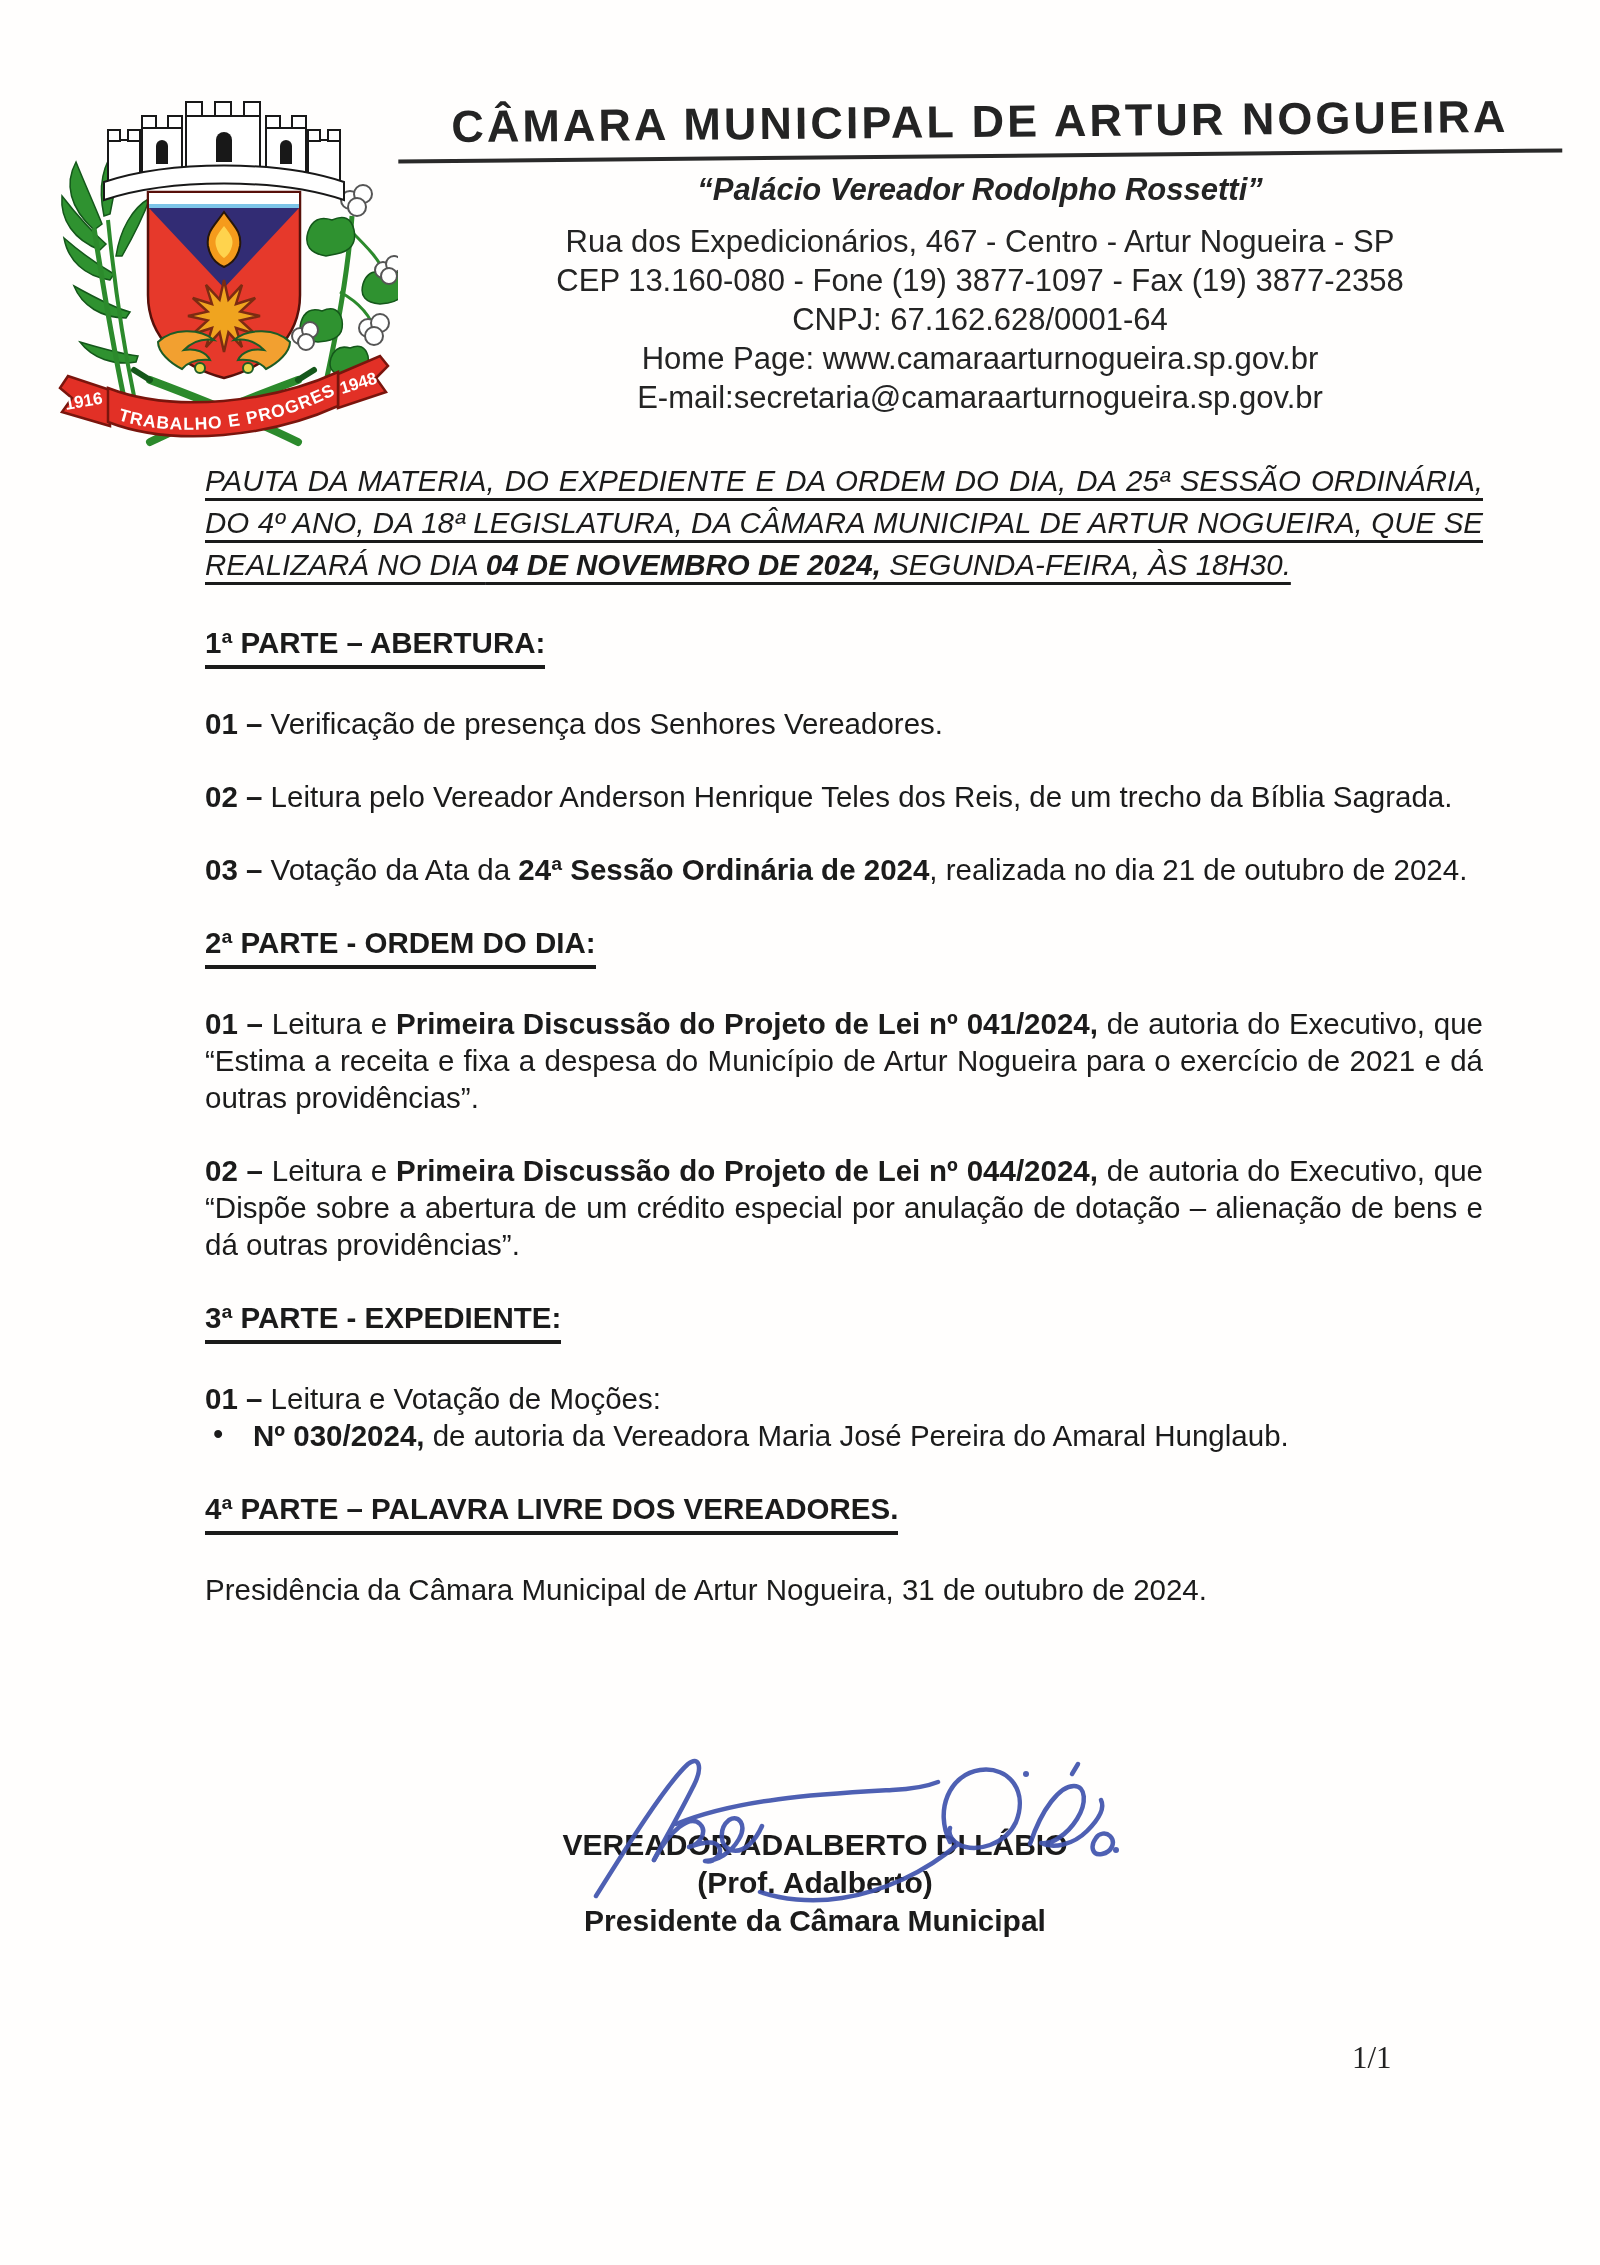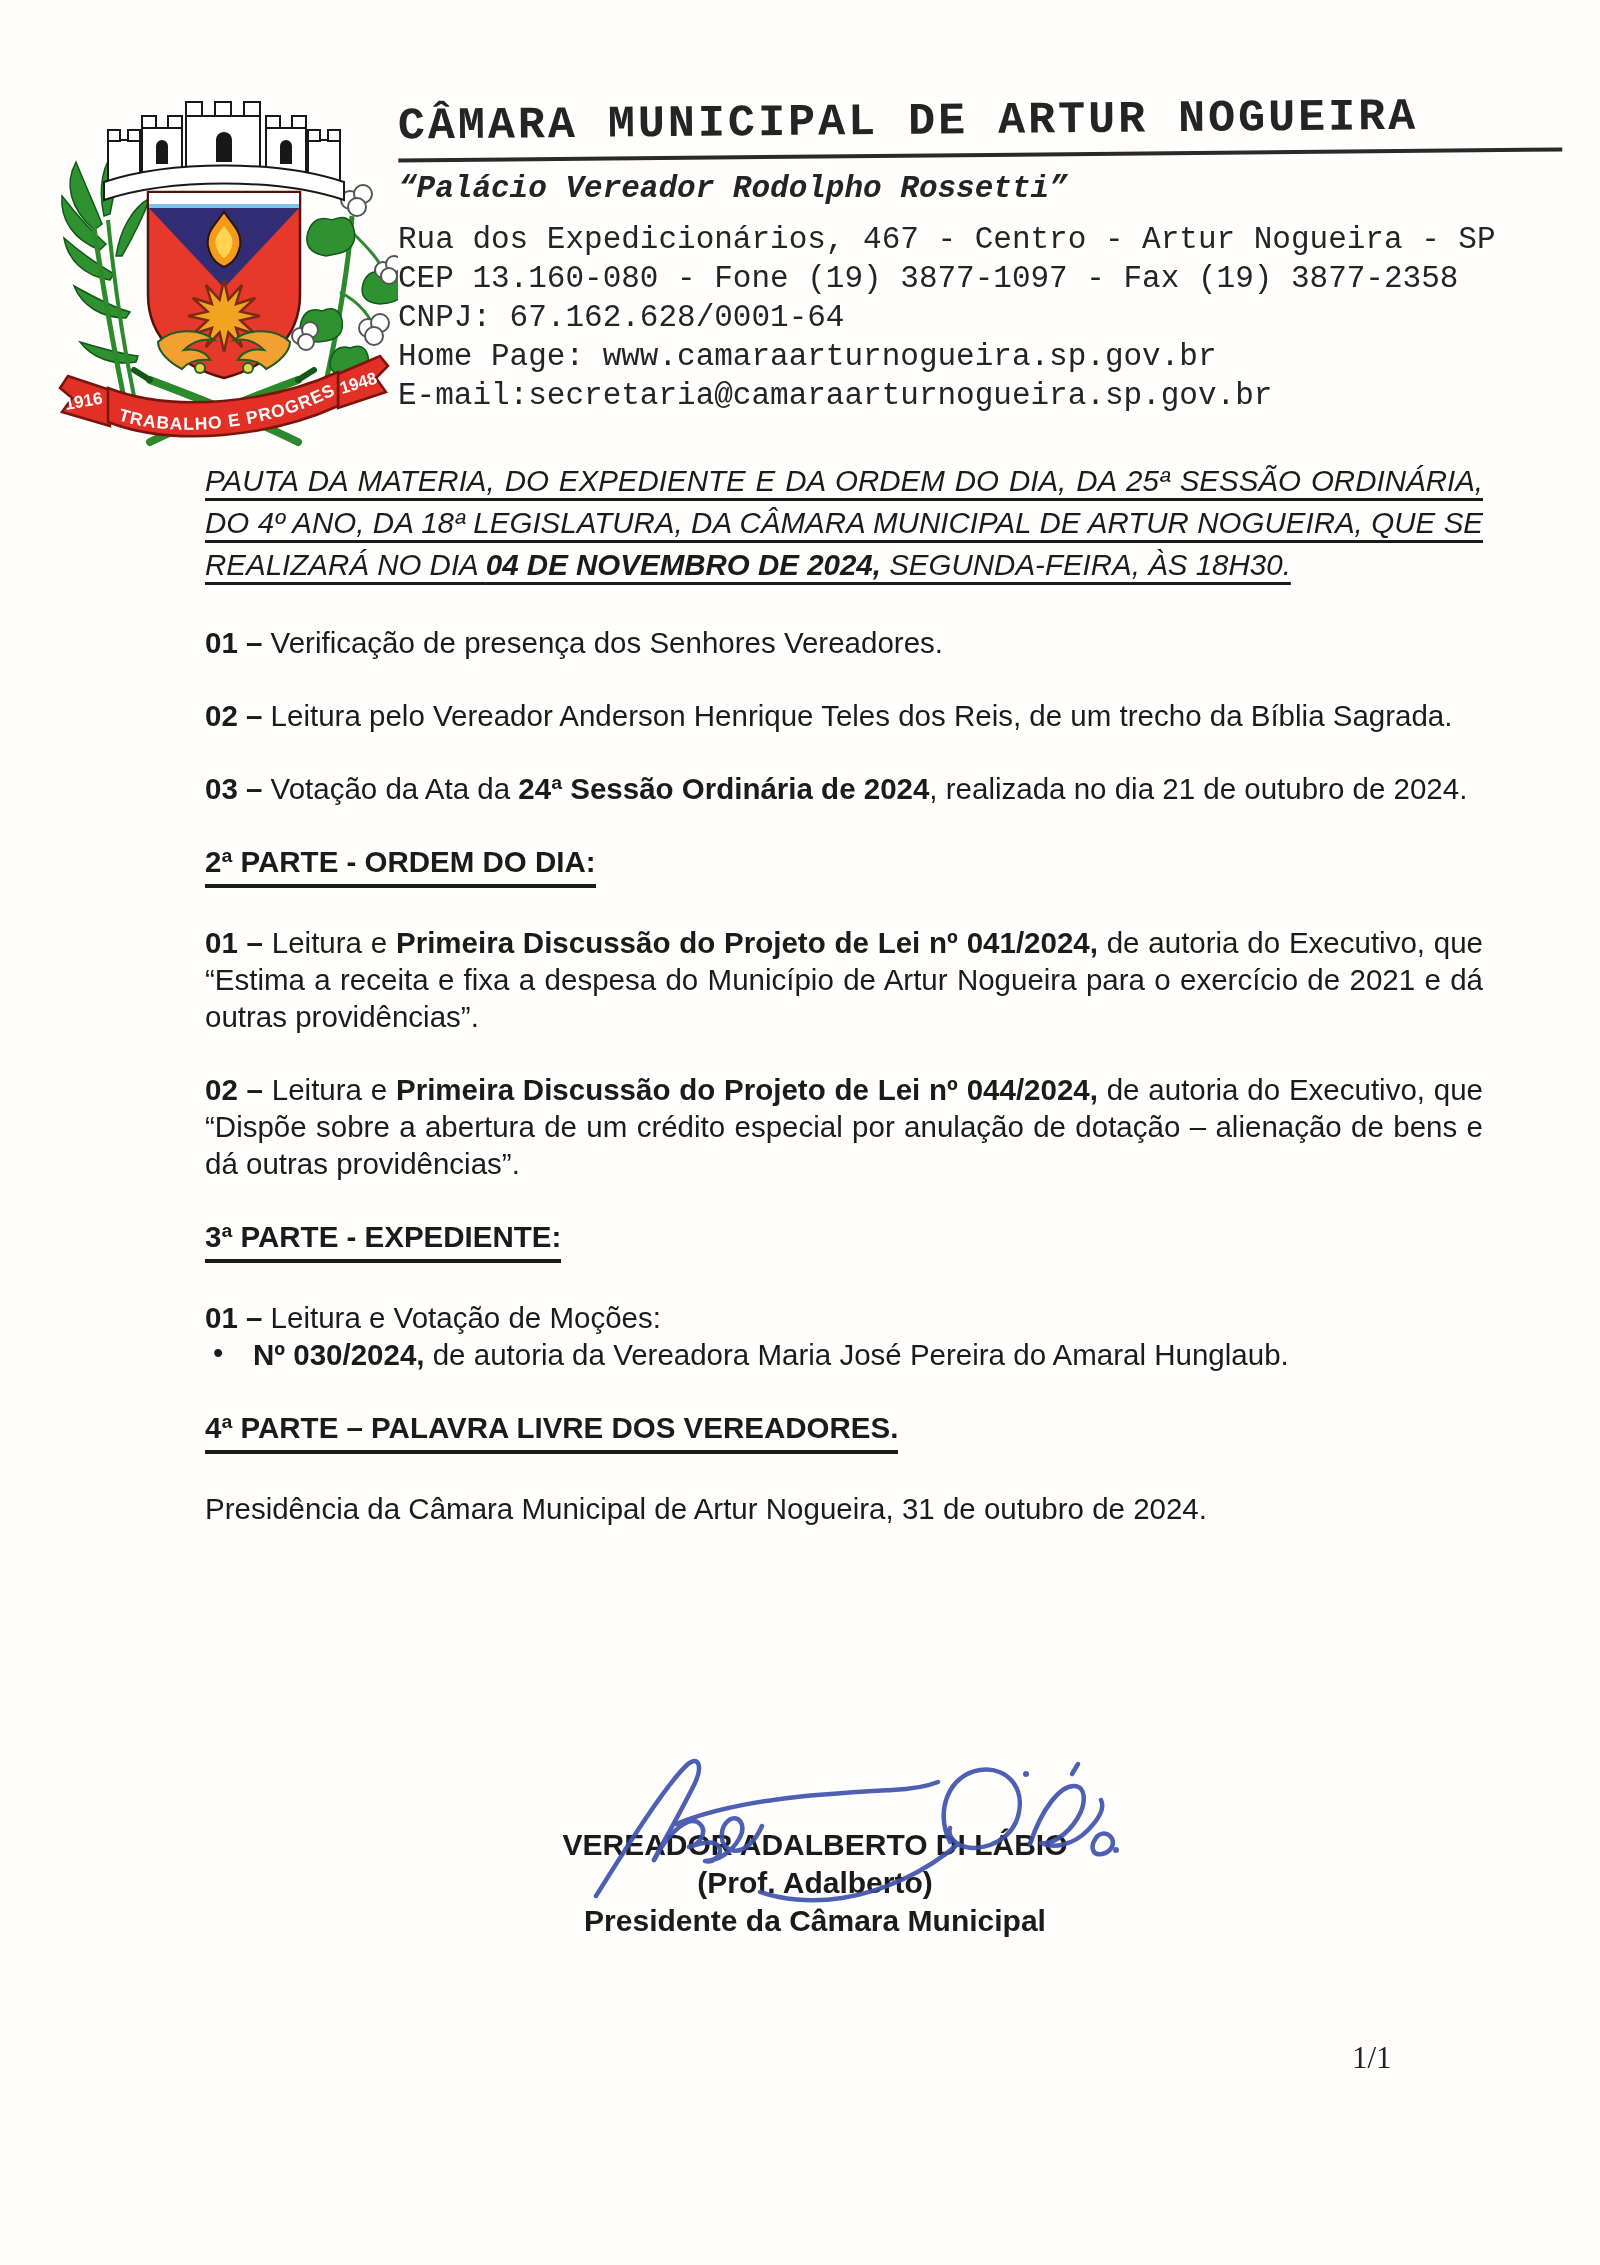--- a/index.html
+++ b/index.html
@@ -1,21 +1,21 @@
 <!DOCTYPE html>
 <html><head>
 <meta charset="utf-8">
 <style>
   html,body{margin:0;padding:0;background:#ffffff;}
   .page{position:relative;width:1600px;height:2265px;background:#fffefd;overflow:hidden;
         color:#1b1b1b;}
   
   .crest{position:absolute;left:50px;top:80px;width:348px;height:368px;}
-  .header-text{position:absolute;left:398px;top:96px;width:1164px;
-               font-family:Liberation Mono, monospace;color:#242424;}
+  .header-text{position:absolute;left:398px;top:96px;width:1164px;text-align:center;
+               font-family:Liberation Sans, sans-serif;color:#242424;}
   .org-title-wrap{transform:rotate(-0.55deg);}
   .org-title{font-size:45px;font-weight:bold;letter-spacing:3px;white-space:nowrap;}
   .title-rule{height:0;border-bottom:4px solid #2a2a2a;margin-top:6px;}
   .org-subtitle{font-size:31px;font-weight:bold;font-style:italic;margin-top:14px;}
   .org-address{font-size:31px;line-height:39px;margin-top:14px;}
   
   .doc-body{position:absolute;left:205px;top:460px;width:1278px;
             font-family:Liberation Sans, sans-serif;font-size:29.5px;line-height:37px;}
   b{font-weight:bold;}
   .lead{font-style:italic;text-align:justify;margin:0 0 38px 0;line-height:42px;
@@ -158,20 +158,21 @@
       <div>CNPJ: 67.162.628/0001-64</div>
       <div>Home Page: www.camaraarturnogueira.sp.gov.br</div>
       <div>E-mail:secretaria@camaraarturnogueira.sp.gov.br</div>
     </div>
   </div>
 
   <div class="doc-body">
 
     <p class="lead"><span>PAUTA DA MATERIA, DO EXPEDIENTE E DA ORDEM DO DIA, DA 25ª SESSÃO ORDINÁRIA, DO 4º ANO, DA 18ª LEGISLATURA, DA CÂMARA MUNICIPAL DE ARTUR NOGUEIRA, QUE SE REALIZARÁ NO DIA </span><b>04 DE NOVEMBRO DE 2024,</b><span> SEGUNDA-FEIRA, ÀS 18H30.</span></p>
 
+    <h2 class="section-heading"><span class="u">1ª PARTE – ABERTURA:</span></h2>
 
     <p class="item"><b>01 –</b><span> Verificação de presença dos Senhores Vereadores.</span></p>
 
     <p class="item"><b>02 –</b><span> Leitura pelo Vereador Anderson Henrique Teles dos Reis, de um trecho da Bíblia Sagrada.</span></p>
 
     <p class="item"><b>03 –</b><span> Votação da Ata da </span><b>24ª Sessão Ordinária de 2024</b><span>, realizada no dia 21 de outubro de 2024.</span></p>
 
     <h2 class="section-heading"><span class="u">2ª PARTE - ORDEM DO DIA:</span></h2>
 
     <p class="item"><b>01 –</b><span> Leitura e </span><b>Primeira Discussão do Projeto de Lei nº 041/2024,</b><span> de autoria do Executivo, que “Estima a receita e fixa a despesa do Município de Artur Nogueira para o exercício de 2021 e dá outras providências”.</span></p>

